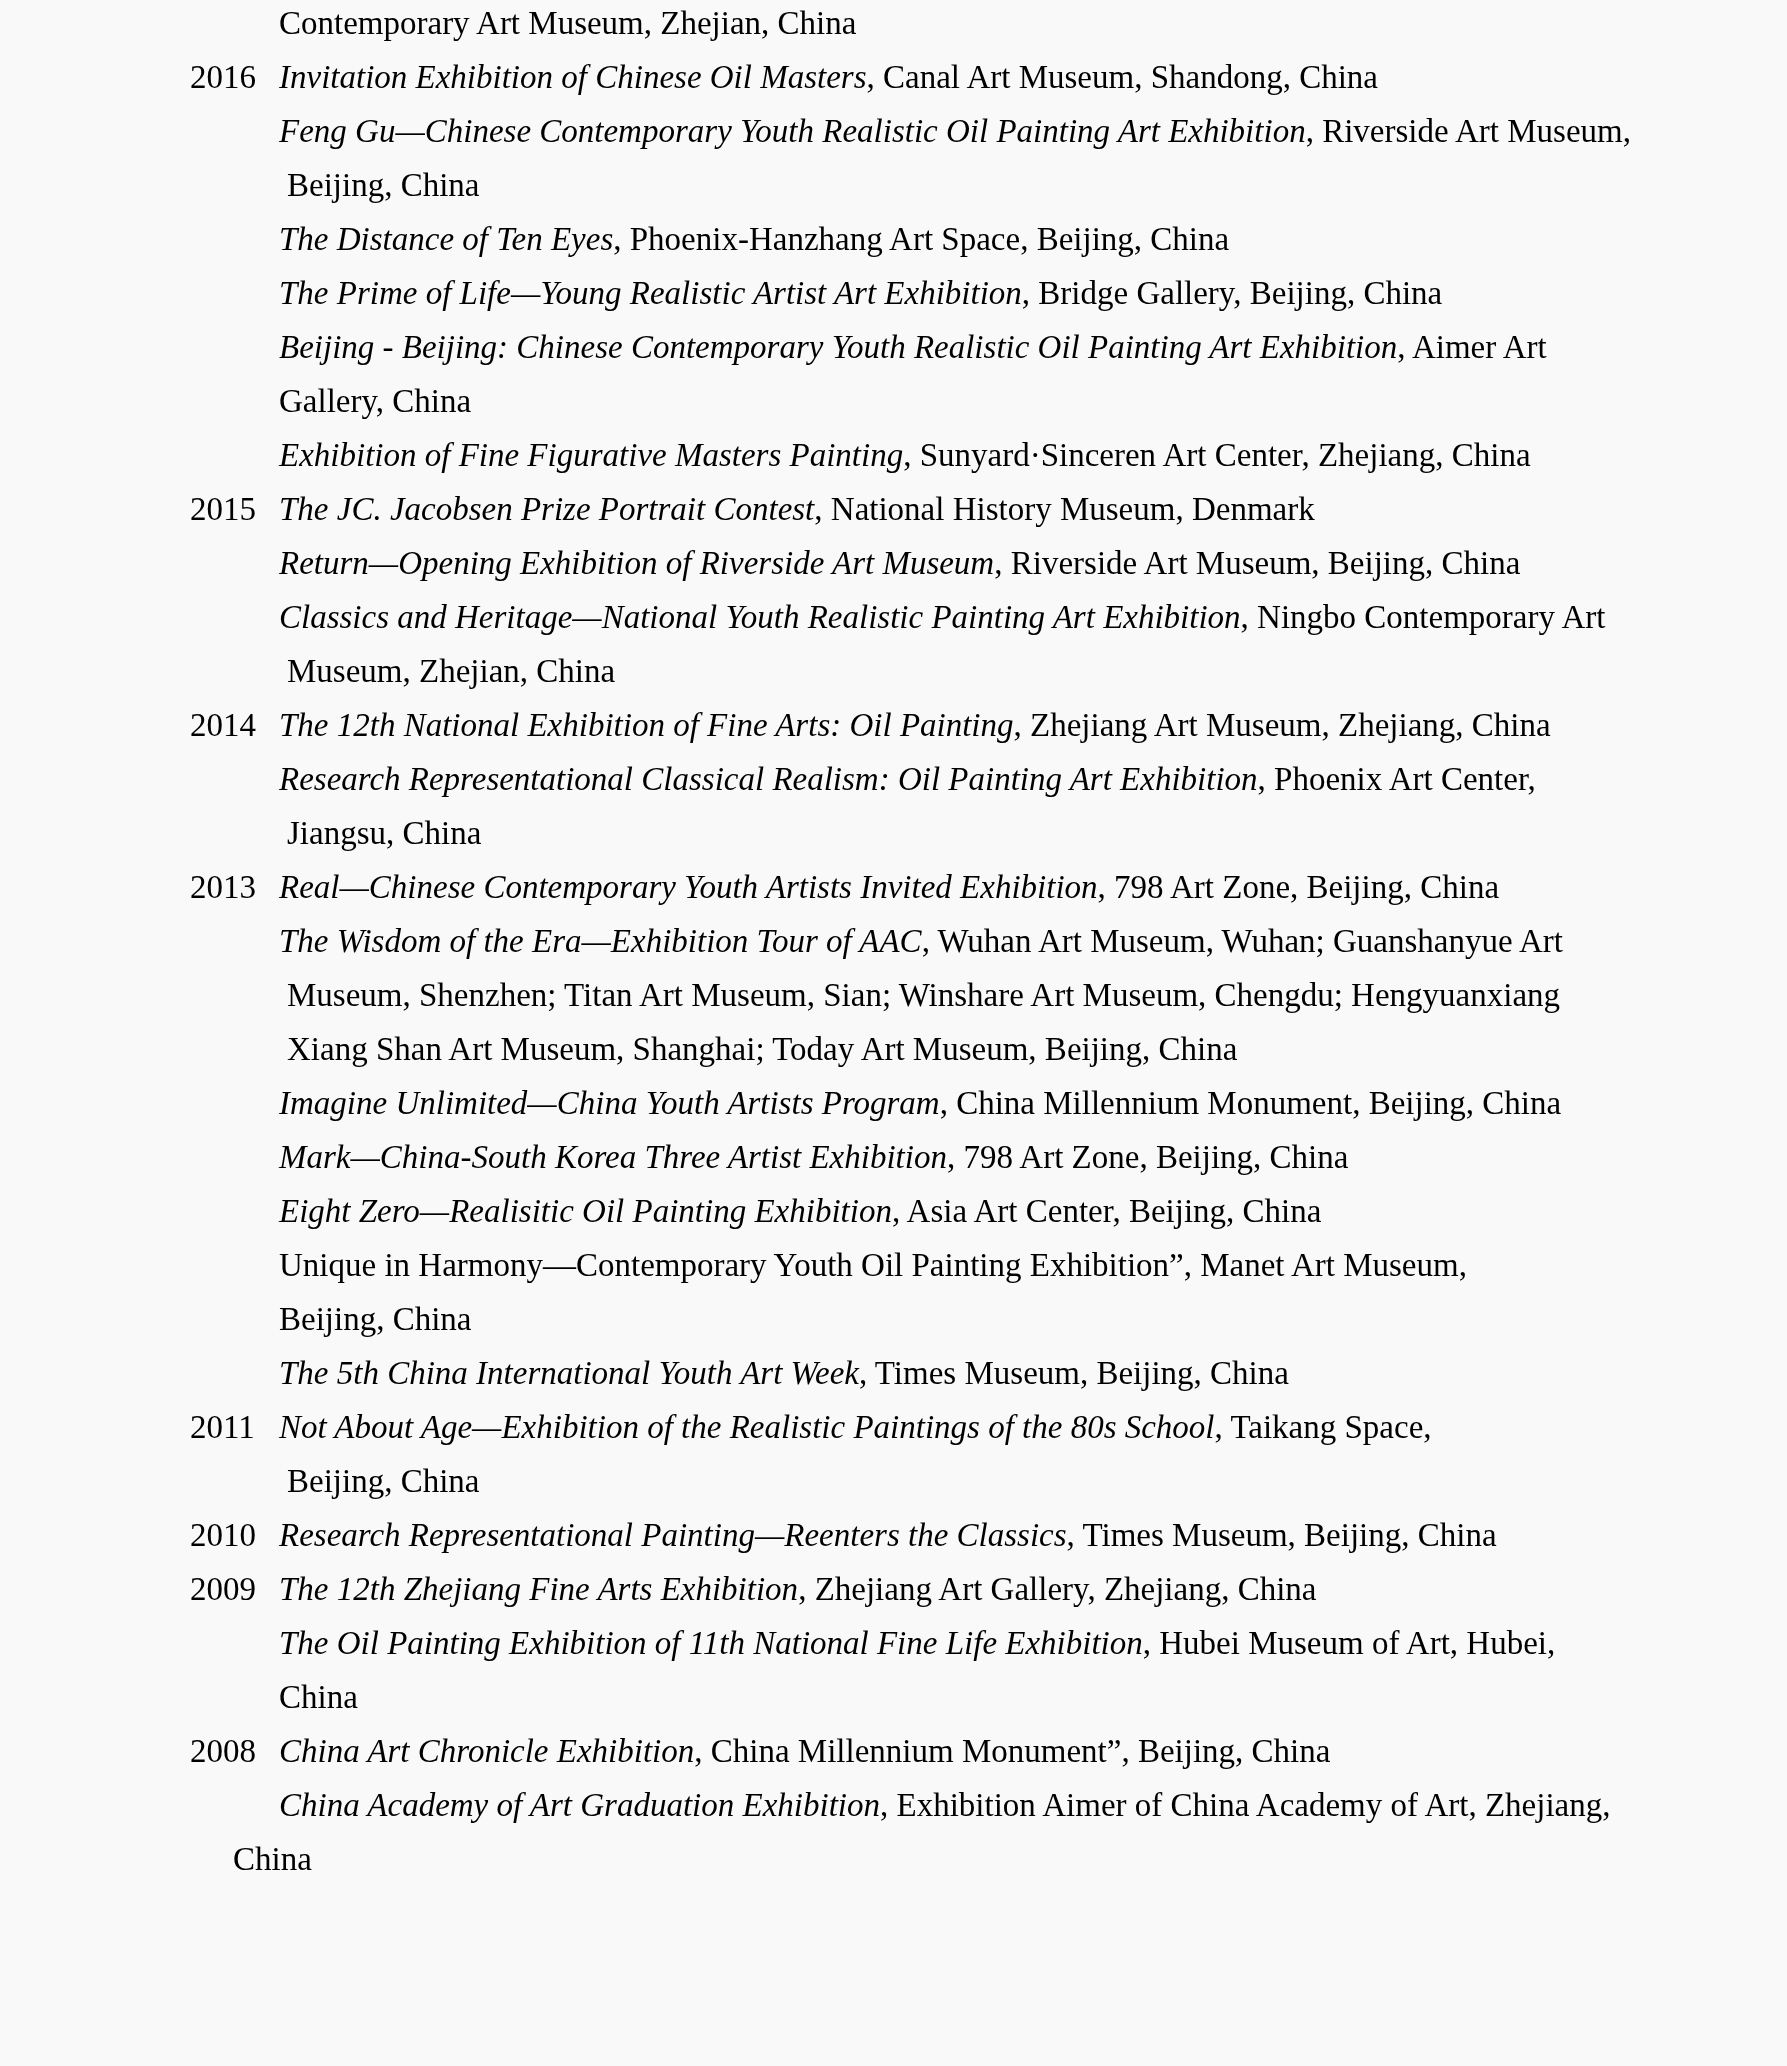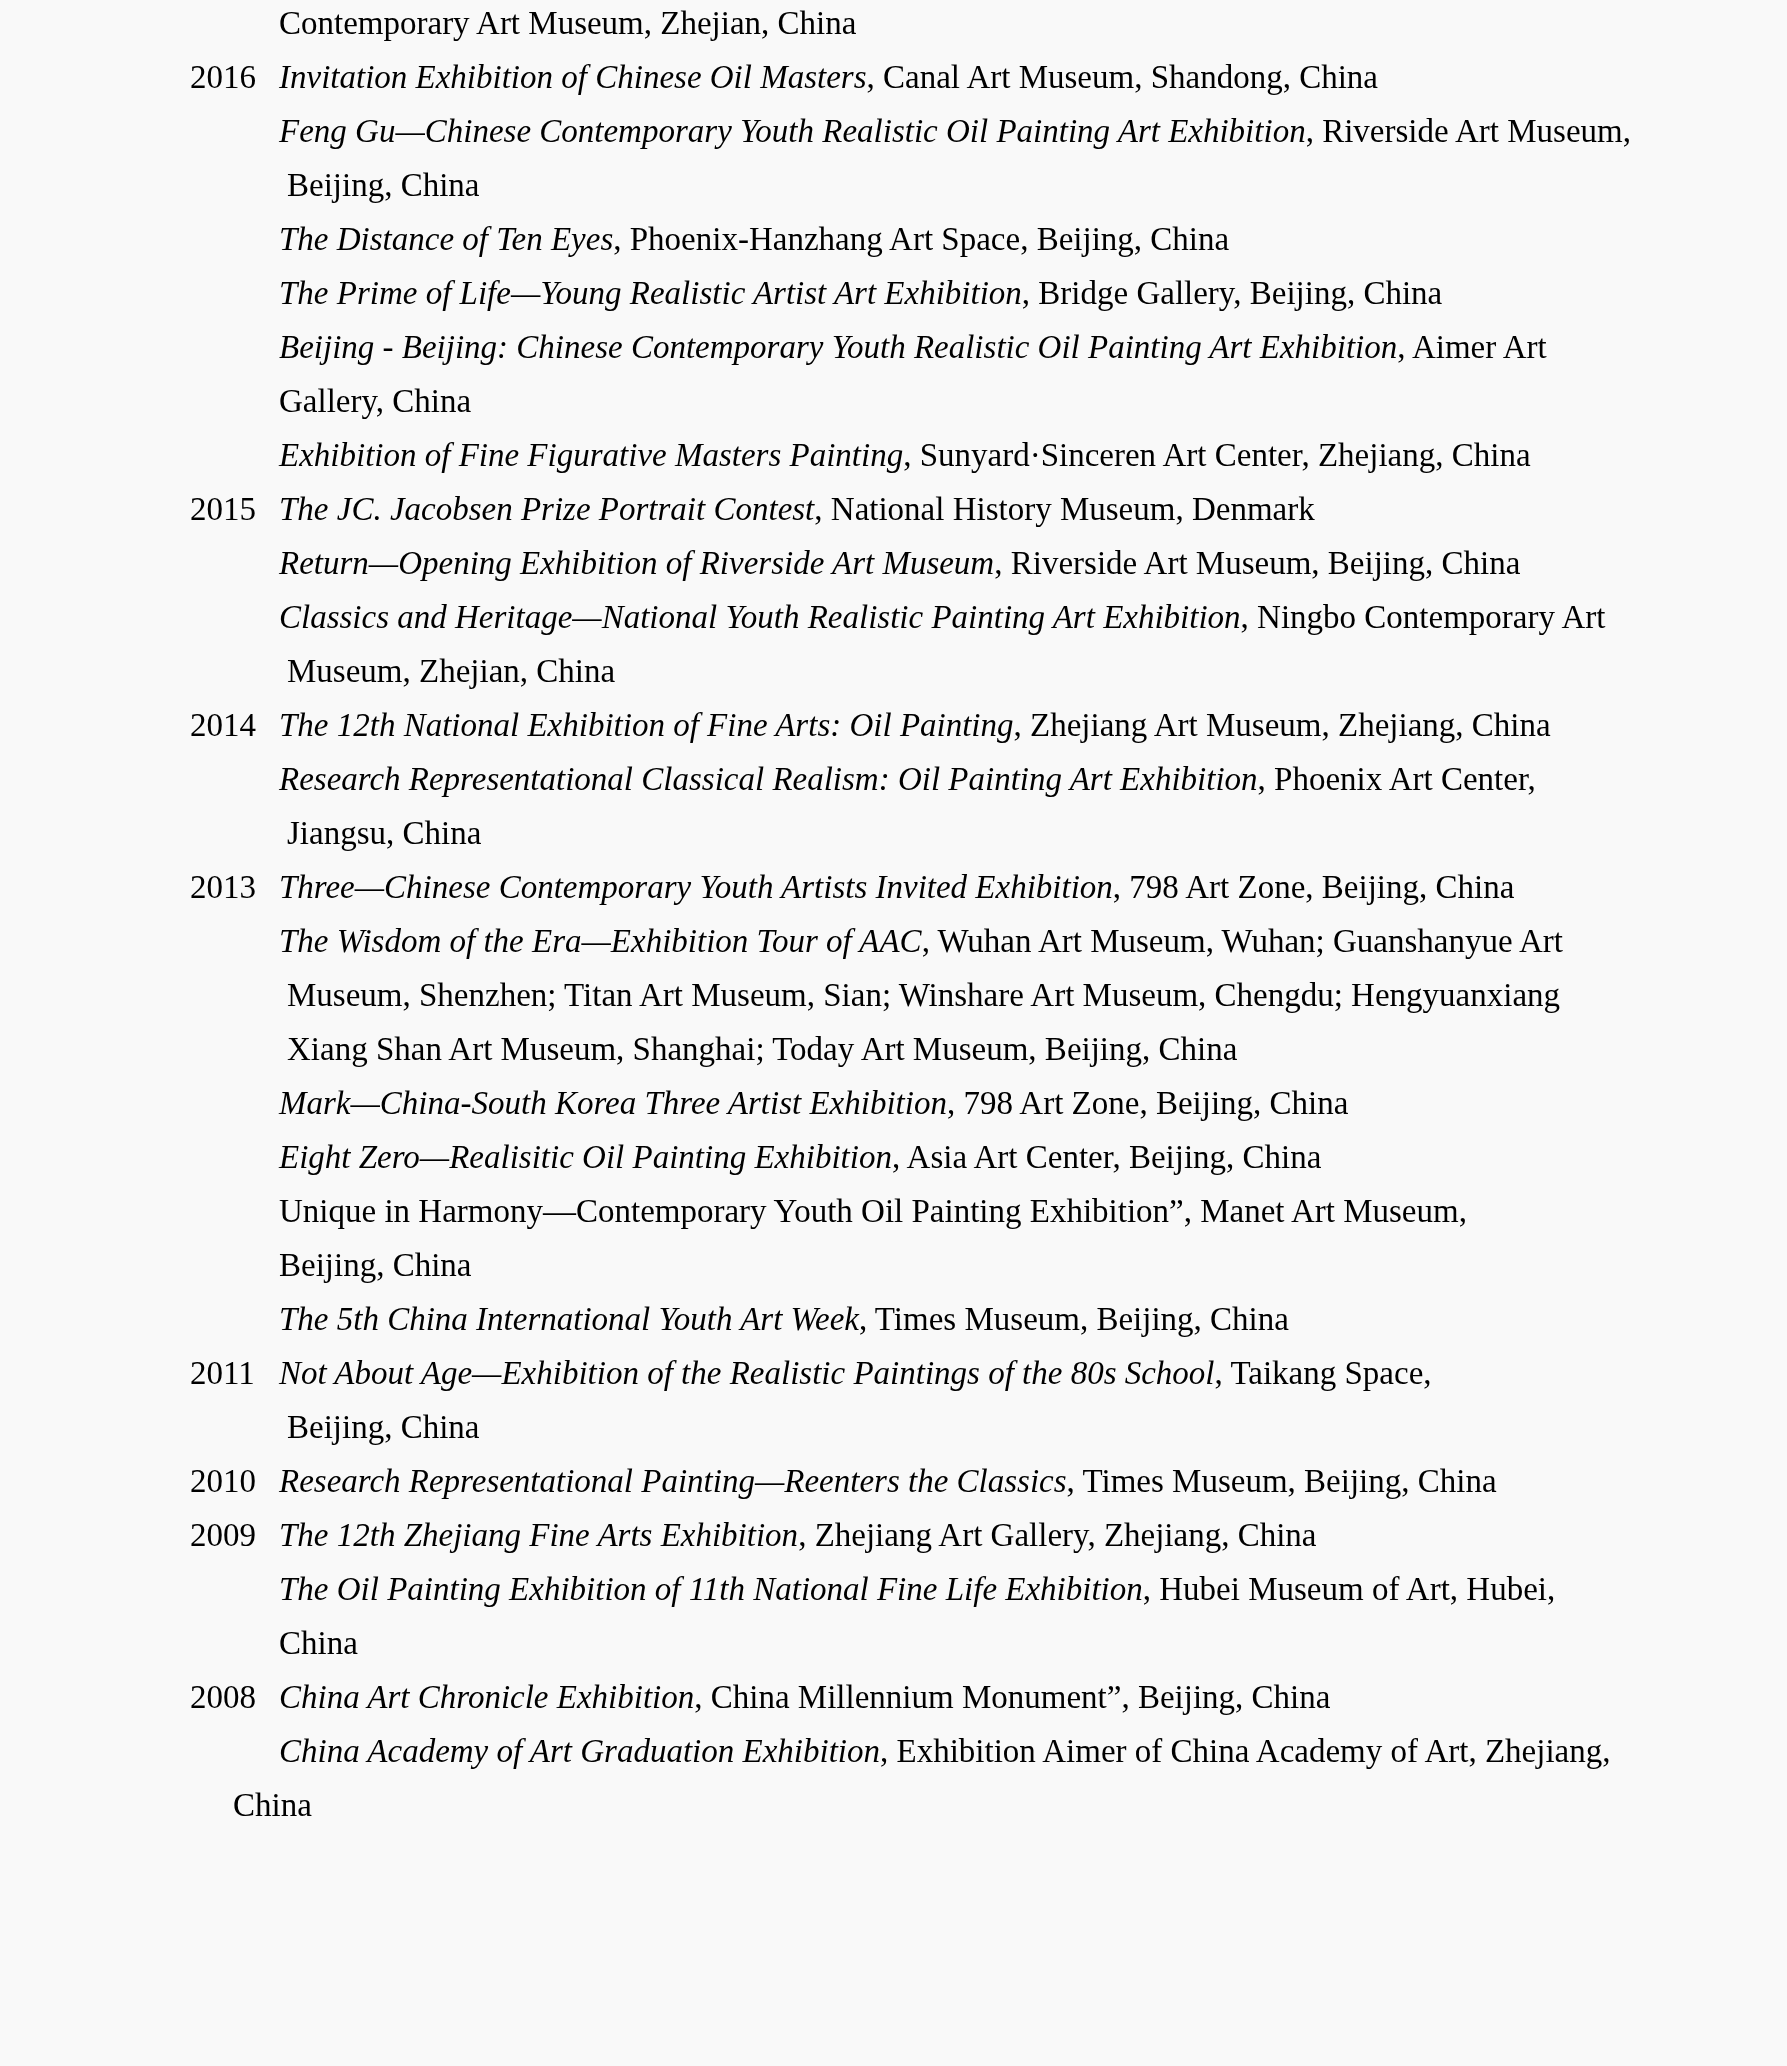--- a/index.html
+++ b/index.html
@@ -56,24 +56,25 @@
       <div class="line"><span class="title-italic">Beijing - Beijing: Chinese Contemporary Youth Realistic Oil Painting Art Exhibition</span><span class="plain">, Aimer Art</span></div>
       <div class="line"><span class="plain">Gallery, China</span></div>
       <div class="line"><span class="title-italic">Exhibition of Fine Figurative Masters Painting</span><span class="plain">, Sunyard·Sinceren Art Center, Zhejiang, China</span></div>
       <div class="line"><span class="year">2015</span><span class="title-italic">The JC. Jacobsen Prize Portrait Contest</span><span class="plain">, National History Museum, Denmark</span></div>
       <div class="line"><span class="title-italic">Return—Opening Exhibition of Riverside Art Museum</span><span class="plain">, Riverside Art Museum, Beijing, China</span></div>
       <div class="line"><span class="title-italic">Classics and Heritage—National Youth Realistic Painting Art Exhibition</span><span class="plain">, Ningbo Contemporary Art</span></div>
       <div class="line indent-extra"><span class="plain">Museum, Zhejian, China</span></div>
       <div class="line"><span class="year">2014</span><span class="title-italic">The 12th National Exhibition of Fine Arts: Oil Painting</span><span class="plain">, Zhejiang Art Museum, Zhejiang, China</span></div>
       <div class="line"><span class="title-italic">Research Representational Classical Realism: Oil Painting Art Exhibition</span><span class="plain">, Phoenix Art Center,</span></div>
       <div class="line indent-extra"><span class="plain">Jiangsu, China</span></div>
-      <div class="line"><span class="year">2013</span><span class="title-italic">Three—Chinese Contemporary Youth Artists Invited Exhibition</span><span class="plain">, 798 Art Zone, Beijing, China</span></div>
+      <div class="line"><span class="year">2013</span><span class="title-italic">Real—Chinese Contemporary Youth Artists Invited Exhibition</span><span class="plain">, 798 Art Zone, Beijing, China</span></div>
       <div class="line"><span class="title-italic">The Wisdom of the Era—Exhibition Tour of AAC</span><span class="plain">, Wuhan Art Museum, Wuhan; Guanshanyue Art</span></div>
       <div class="line indent-extra"><span class="plain">Museum, Shenzhen; Titan Art Museum, Sian; Winshare Art Museum, Chengdu; Hengyuanxiang</span></div>
       <div class="line indent-extra"><span class="plain">Xiang Shan Art Museum, Shanghai; Today Art Museum, Beijing, China</span></div>
+      <div class="line"><span class="title-italic">Imagine Unlimited—China Youth Artists Program</span><span class="plain">, China Millennium Monument, Beijing, China</span></div>
       <div class="line"><span class="title-italic">Mark—China-South Korea Three Artist Exhibition</span><span class="plain">, 798 Art Zone, Beijing, China</span></div>
       <div class="line"><span class="title-italic">Eight Zero—Realisitic Oil Painting Exhibition</span><span class="plain">, Asia Art Center, Beijing, China</span></div>
       <div class="line"><span class="plain">Unique in Harmony—Contemporary Youth Oil Painting Exhibition”, Manet Art Museum,</span></div>
       <div class="line"><span class="plain">Beijing, China</span></div>
       <div class="line"><span class="title-italic">The 5th China International Youth Art Week</span><span class="plain">, Times Museum, Beijing, China</span></div>
       <div class="line"><span class="year">2011</span><span class="title-italic">Not About Age—Exhibition of the Realistic Paintings of the 80s School</span><span class="plain">, Taikang Space,</span></div>
       <div class="line indent-extra"><span class="plain">Beijing, China</span></div>
       <div class="line"><span class="year">2010</span><span class="title-italic">Research Representational Painting—Reenters the Classics</span><span class="plain">, Times Museum, Beijing, China</span></div>
       <div class="line"><span class="year">2009</span><span class="title-italic">The 12th Zhejiang Fine Arts Exhibition</span><span class="plain">, Zhejiang Art Gallery, Zhejiang, China</span></div>
       <div class="line"><span class="title-italic">The Oil Painting Exhibition of 11th National Fine Life Exhibition</span><span class="plain">, Hubei Museum of Art, Hubei,</span></div>

